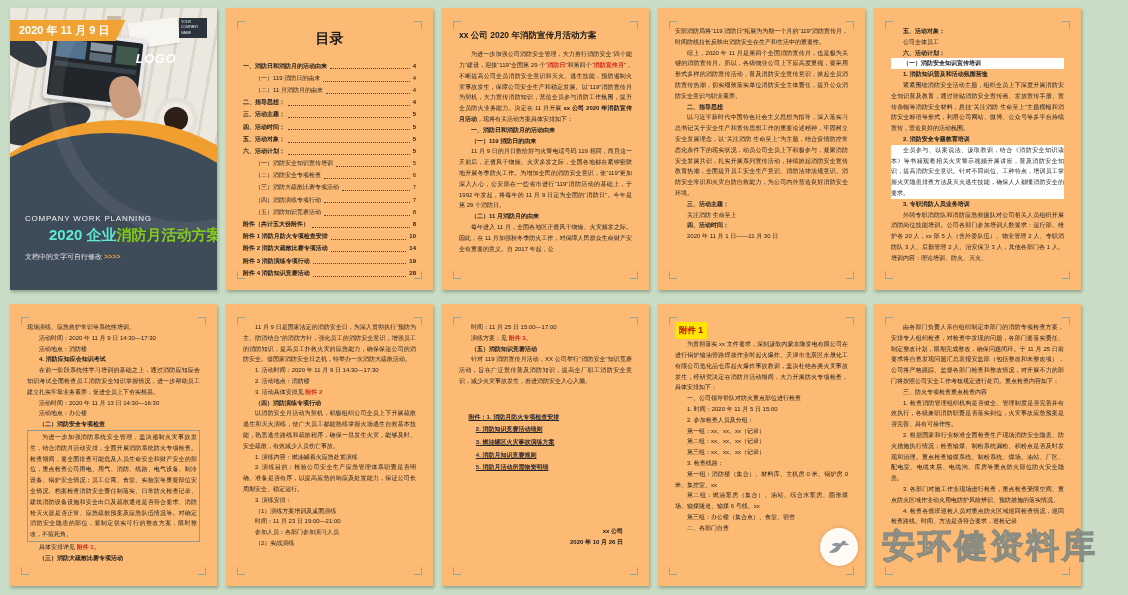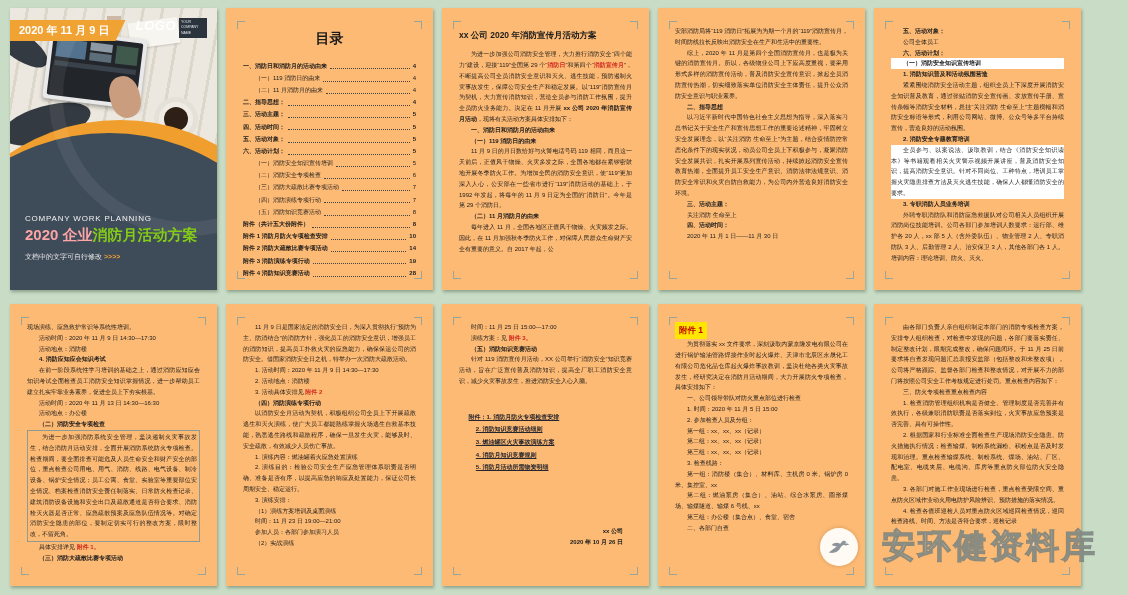--- a/index.html
+++ b/index.html
@@ -65,26 +65,26 @@
   .cup{position:absolute;right:24px;top:94px;width:34px;height:34px;border-radius:50%;
        background:#efece5;box-shadow:0 0 0 5px #e5e1d8;}
   .coffee{position:absolute;left:5px;right:5px;top:5px;bottom:5px;border-radius:50%;background:#2f2017;}
   .arc-orange{position:absolute;left:-70px;top:112px;width:360px;height:320px;border-radius:50%;background:#f09f2e;}
   .arc-navy{position:absolute;left:-92px;top:125px;width:382px;height:340px;border-radius:50%;background:#3e4b59;}
   .ring{position:absolute;right:-110px;top:-50px;width:250px;height:250px;border-radius:50%;
         border:14px solid rgba(255,255,255,.07);}
   .ribbon{position:absolute;left:0;top:12px;background:#f0a233;color:#fff;font-size:11px;font-weight:bold;
           padding:3px 16px 3px 9px;clip-path:polygon(0 0,100% 0,calc(100% - 10px) 100%,0 100%);z-index:3;}
   .logo{position:absolute;right:10px;top:10px;display:flex;gap:3px;align-items:flex-start;z-index:3;color:#fff;}
-  .logo-text{font-size:13px;font-weight:bold;letter-spacing:.5px;font-style:italic;}
+  .logo-text{font-size:13px;font-weight:bold;letter-spacing:.5px;font-style:italic;margin-top:33px;}
   .logo-sub{font-size:3.5px;width:24px;line-height:1.5;background:#2b333c;padding:2px;color:#dfe3e8;}
   .cover-bottom{position:absolute;left:15px;top:206px;z-index:3;}
   .series{color:#f2f2f2;font-size:8px;letter-spacing:.8px;}
   .cover-title{font-size:15px;font-weight:bold;margin-top:3px;white-space:nowrap;}
-  .cover-title .t1{color:#fca5a5;}
+  .cover-title .t1{color:#5eead4;margin-left:24px;}
   .cover-title .t2{color:#84cc16;}
   .tagline{margin-top:7px;color:#e6e6e6;font-size:7px;}
   .tagline .arrows{color:#f0a233;font-weight:bold;}
   
   .watermark{position:absolute;right:30px;bottom:26px;display:flex;align-items:center;gap:24px;z-index:9;}
   .wm-badge{width:38px;height:38px;border-radius:50%;background:rgba(255,255,255,.92);
             display:flex;align-items:center;justify-content:center;box-shadow:0 0 4px rgba(0,0,0,.18);}
   .wm-text{font-size:33px;font-weight:bold;letter-spacing:3px;
            color:rgba(252,252,250,.55);-webkit-text-stroke:1.2px rgba(110,120,115,.8);
            font-family:"DejaVu Serif","Liberation Serif",serif;white-space:nowrap;}

